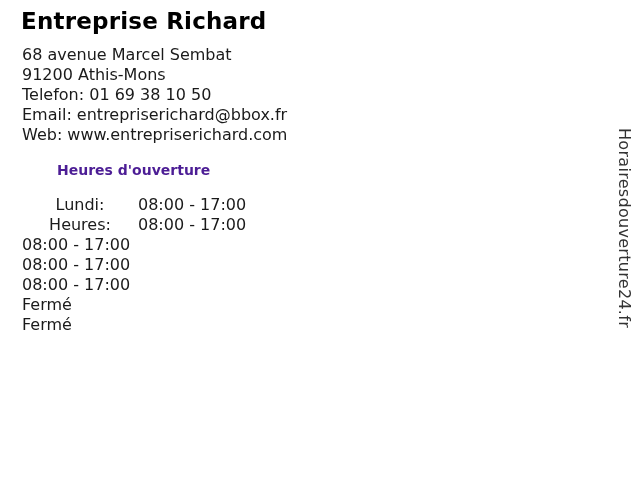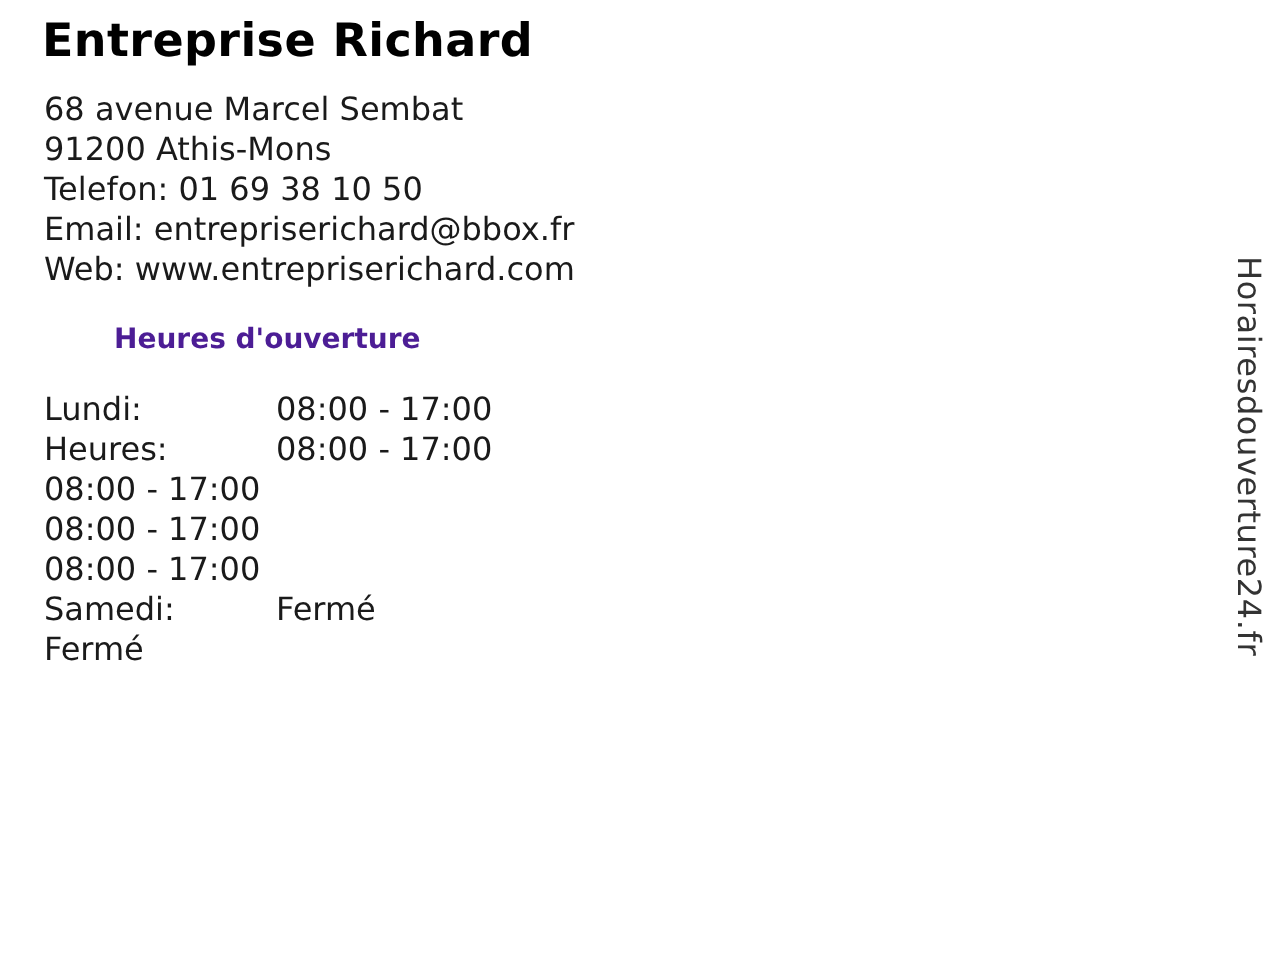--- a/index.html
+++ b/index.html
@@ -36,21 +36,21 @@
     white-space: nowrap;
     margin-left: 36px;
   }
   .hours-table {
     position: absolute;
     left: 22px; top: 195px;
     font-size: 16px;
     line-height: 20px;
   }
   .hours-row { display: flex; }
-  .hours-row .day { width: 116px; white-space: nowrap; }
+  .hours-row .day { width: 116px; white-space: nowrap; text-align: center; }
   .hours-row .time { white-space: nowrap; }
   .watermark {
     position: absolute;
     top: 128px; right: 6px;
     writing-mode: vertical-rl;
     font-size: 16px;
     color: #333333;
     letter-spacing: 0.3px;
     white-space: nowrap;
   }
@@ -82,21 +82,20 @@
     <div class="hours-row">
       <span class="time">08:00 - 17:00</span>
     </div>
     <div class="hours-row">
       <span class="time">08:00 - 17:00</span>
     </div>
     <div class="hours-row">
       <span class="time">08:00 - 17:00</span>
     </div>
     <div class="hours-row">
-      <span class="day">Samedi:</span>
       <span class="time">Fermé</span>
     </div>
     <div class="hours-row">
       <span class="time">Fermé</span>
     </div>
   </div>
 
 <div class="watermark">Horairesdouverture24.fr</div>
 
 </body></html>

